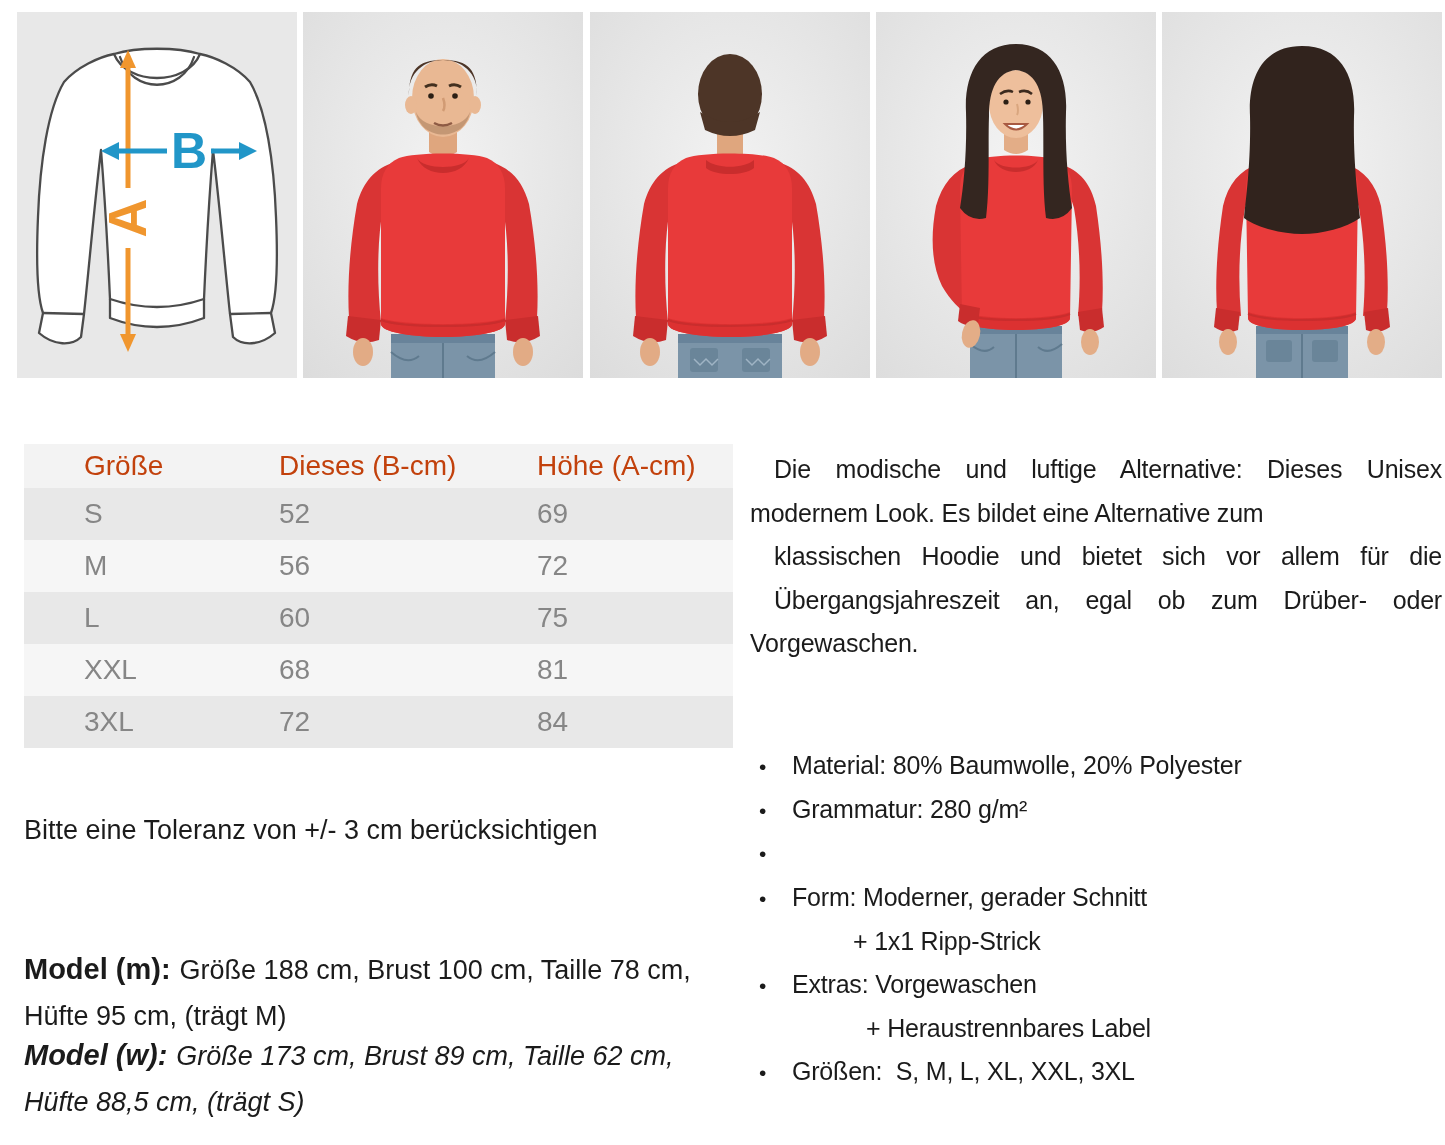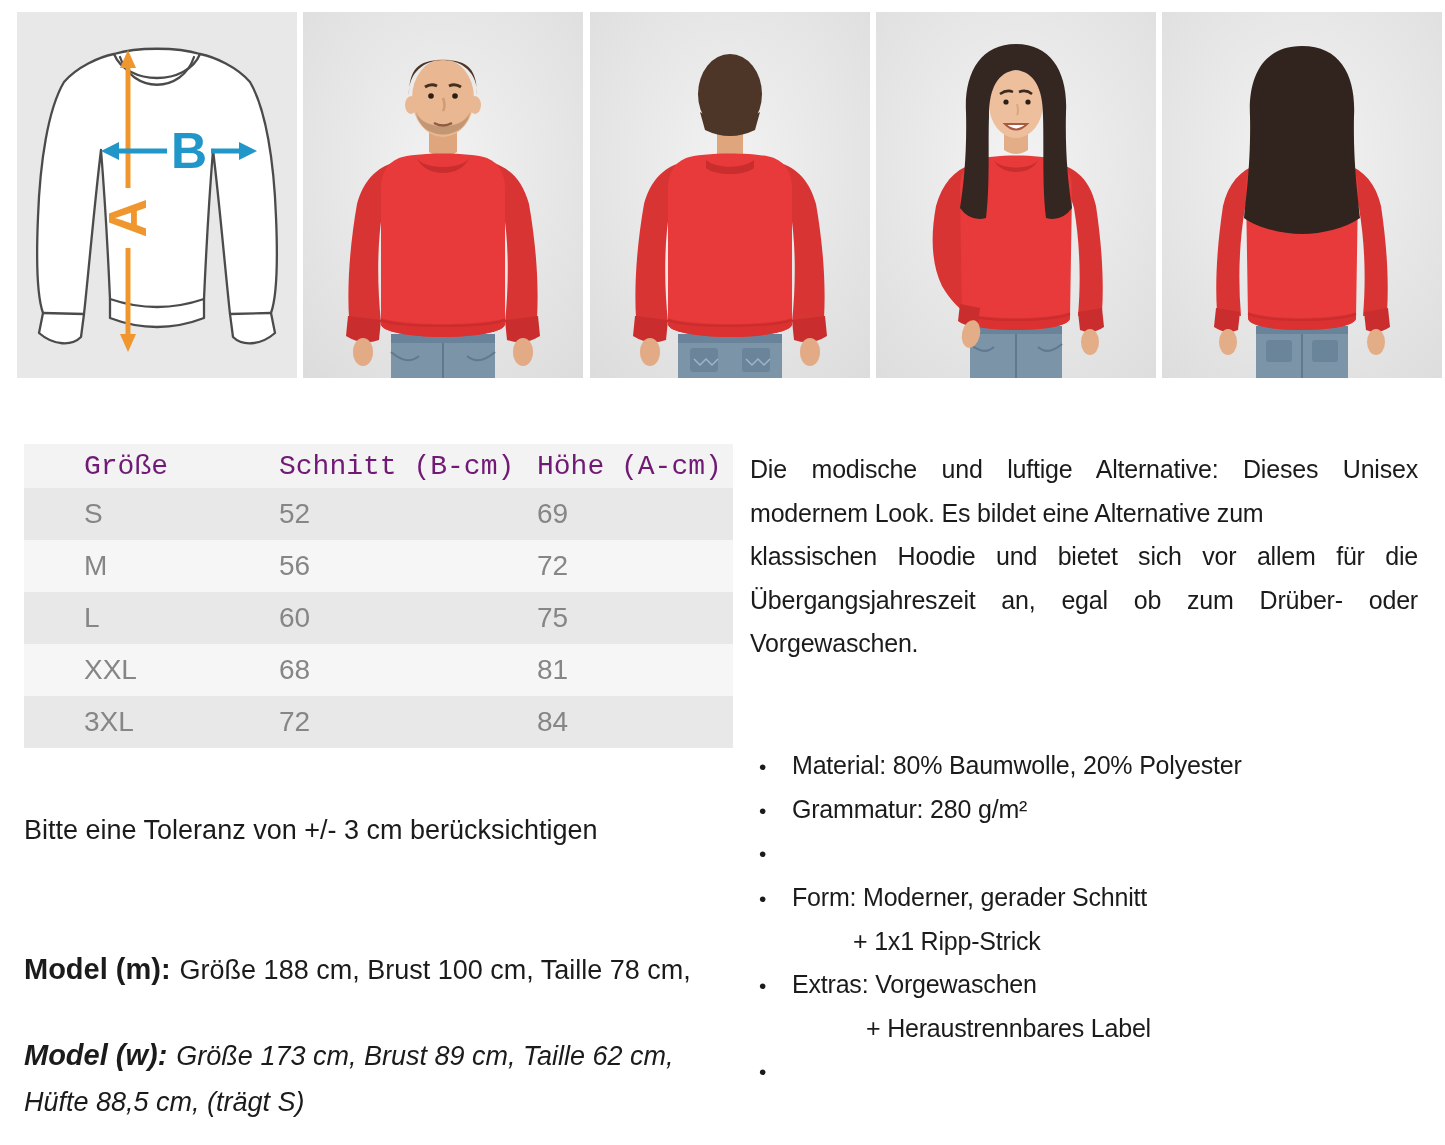--- a/index.html
+++ b/index.html
@@ -23,39 +23,39 @@
     border-collapse:collapse;table-layout:fixed;
     font-size:28px;color:#868686;
   }
   table.size-table col.c1{width:195px;}
   table.size-table col.c2{width:258px;}
   table.size-table th, table.size-table td{
     text-align:left;font-weight:normal;padding:0 0 0 60px;
     white-space:nowrap;
   }
   table.size-table thead tr{height:44px;background:#f3f3f3;}
-  table.size-table thead th{color:#701a75;font-family:Liberation Mono, monospace;}
+  table.size-table thead th{color:#c2410c;}
   table.size-table tbody tr{height:52px;}
   table.size-table tbody tr:nth-child(odd){background:#e8e8e8;}
   table.size-table tbody tr:nth-child(even){background:#f6f6f6;}
 
   
   .tolerance{position:absolute;left:24px;top:812px;font-size:27px;line-height:36px;color:#1b1b1b;text-align:right;}
   .model-block{position:absolute;left:24px;width:706px;font-size:27px;line-height:46px;color:#1b1b1b;}
   .model-m{top:902px;margin-top:44px;}
   .model-w{top:1032px;font-style:italic;}
   .model-label{font-weight:bold;font-size:29px;margin-right:9px;}
 
   
   .desc{
     position:absolute;left:750px;top:448px;width:668px;
     font-size:25px;line-height:43.6px;letter-spacing:-0.2px;color:#1b1b1b;
   }
   .desc .line{width:100%;}
-  .desc .line.flush{text-align:justify;text-align-last:justify;}
+  .desc .line.flush{text-align:justify;text-align-last:justify;margin-left:24px;}
 
   .features{
     position:absolute;left:750px;top:744px;width:700px;
     font-size:25px;line-height:43.2px;letter-spacing:-0.2px;color:#1b1b1b;
   }
   .feat{display:flex;align-items:baseline;}
   .feat .dot{flex:0 0 33px;padding-left:9px;font-size:21px;color:#1b1b1b;}
   .feat .feat-text{white-space:pre-wrap;}
   .feat.cont{display:block;}
   .feat.cont1{padding-left:103px;}
@@ -260,21 +260,21 @@
 
 <table class="size-table">
   <colgroup>
       <col class="c1">
       <col class="c2">
       <col>
     </colgroup>
   <thead>
     <tr>
       <th>Größe</th>
-      <th>Schnitt (B-cm)</th>
+      <th>Dieses (B-cm)</th>
       <th>Höhe (A-cm)</th>
     </tr>
   </thead>
   <tbody>
     <tr>
       <td>S</td>
       <td>52</td>
       <td>69</td>
     </tr>
     <tr>
@@ -297,20 +297,21 @@
       <td>72</td>
       <td>84</td>
     </tr>
   </tbody>
 </table>
 
 <div class="tolerance">Bitte eine Toleranz von +/- 3 cm berücksichtigen</div>
 
 <div class="model-block model-m">
   <div><span class="model-label">Model (m):</span><span>Größe 188 cm, Brust 100 cm, Taille 78 cm,</span></div>
+  <div>Hüfte 95 cm, (trägt M)</div>
 </div>
 
 <div class="model-block model-w">
   <div><span class="model-label">Model (w):</span><span>Größe 173 cm, Brust 89 cm, Taille 62 cm,</span></div>
   <div>Hüfte 88,5 cm, (trägt S)</div>
 </div>
 
 <div class="desc">
   <div class="line flush">Die modische und luftige Alternative: Dieses Unisex</div>
   <div class="line">modernem Look. Es bildet eine Alternative zum</div>
@@ -340,14 +341,15 @@
   </div>
   <div class="feat">
     <span class="dot">•</span>
     <span class="feat-text">Extras: Vorgewaschen</span>
   </div>
   <div class="feat cont cont2">
     <span class="feat-text">+ Heraustrennbares Label</span>
   </div>
   <div class="feat">
     <span class="dot">•</span>
+    <span class="feat-text">Größen:  S, M, L, XL, XXL, 3XL</span>
   </div>
 </div>
 
 </body></html>

